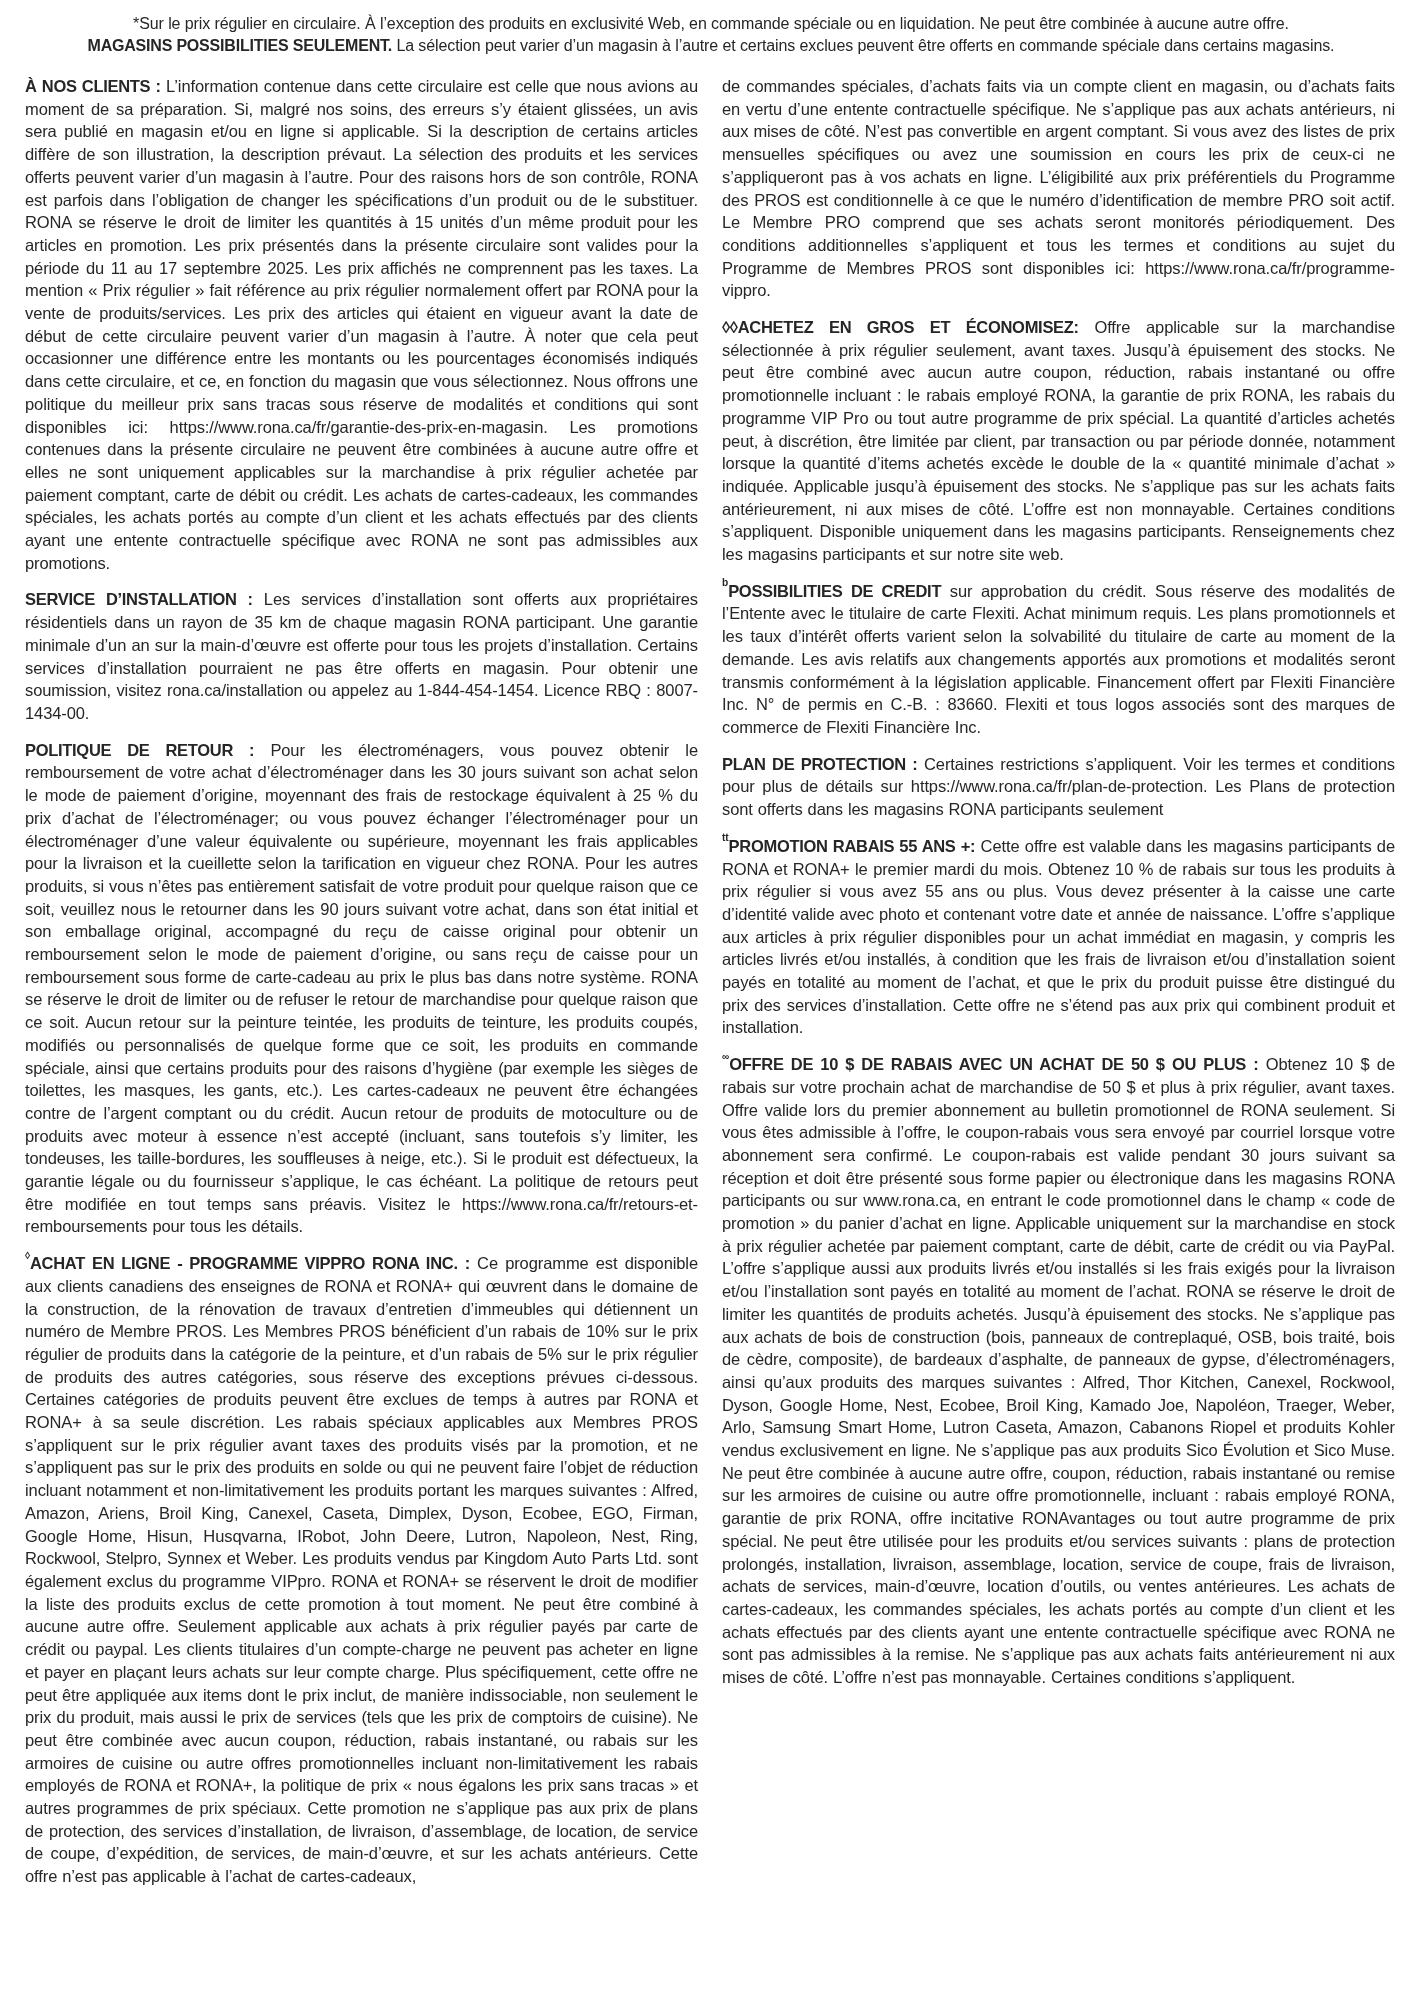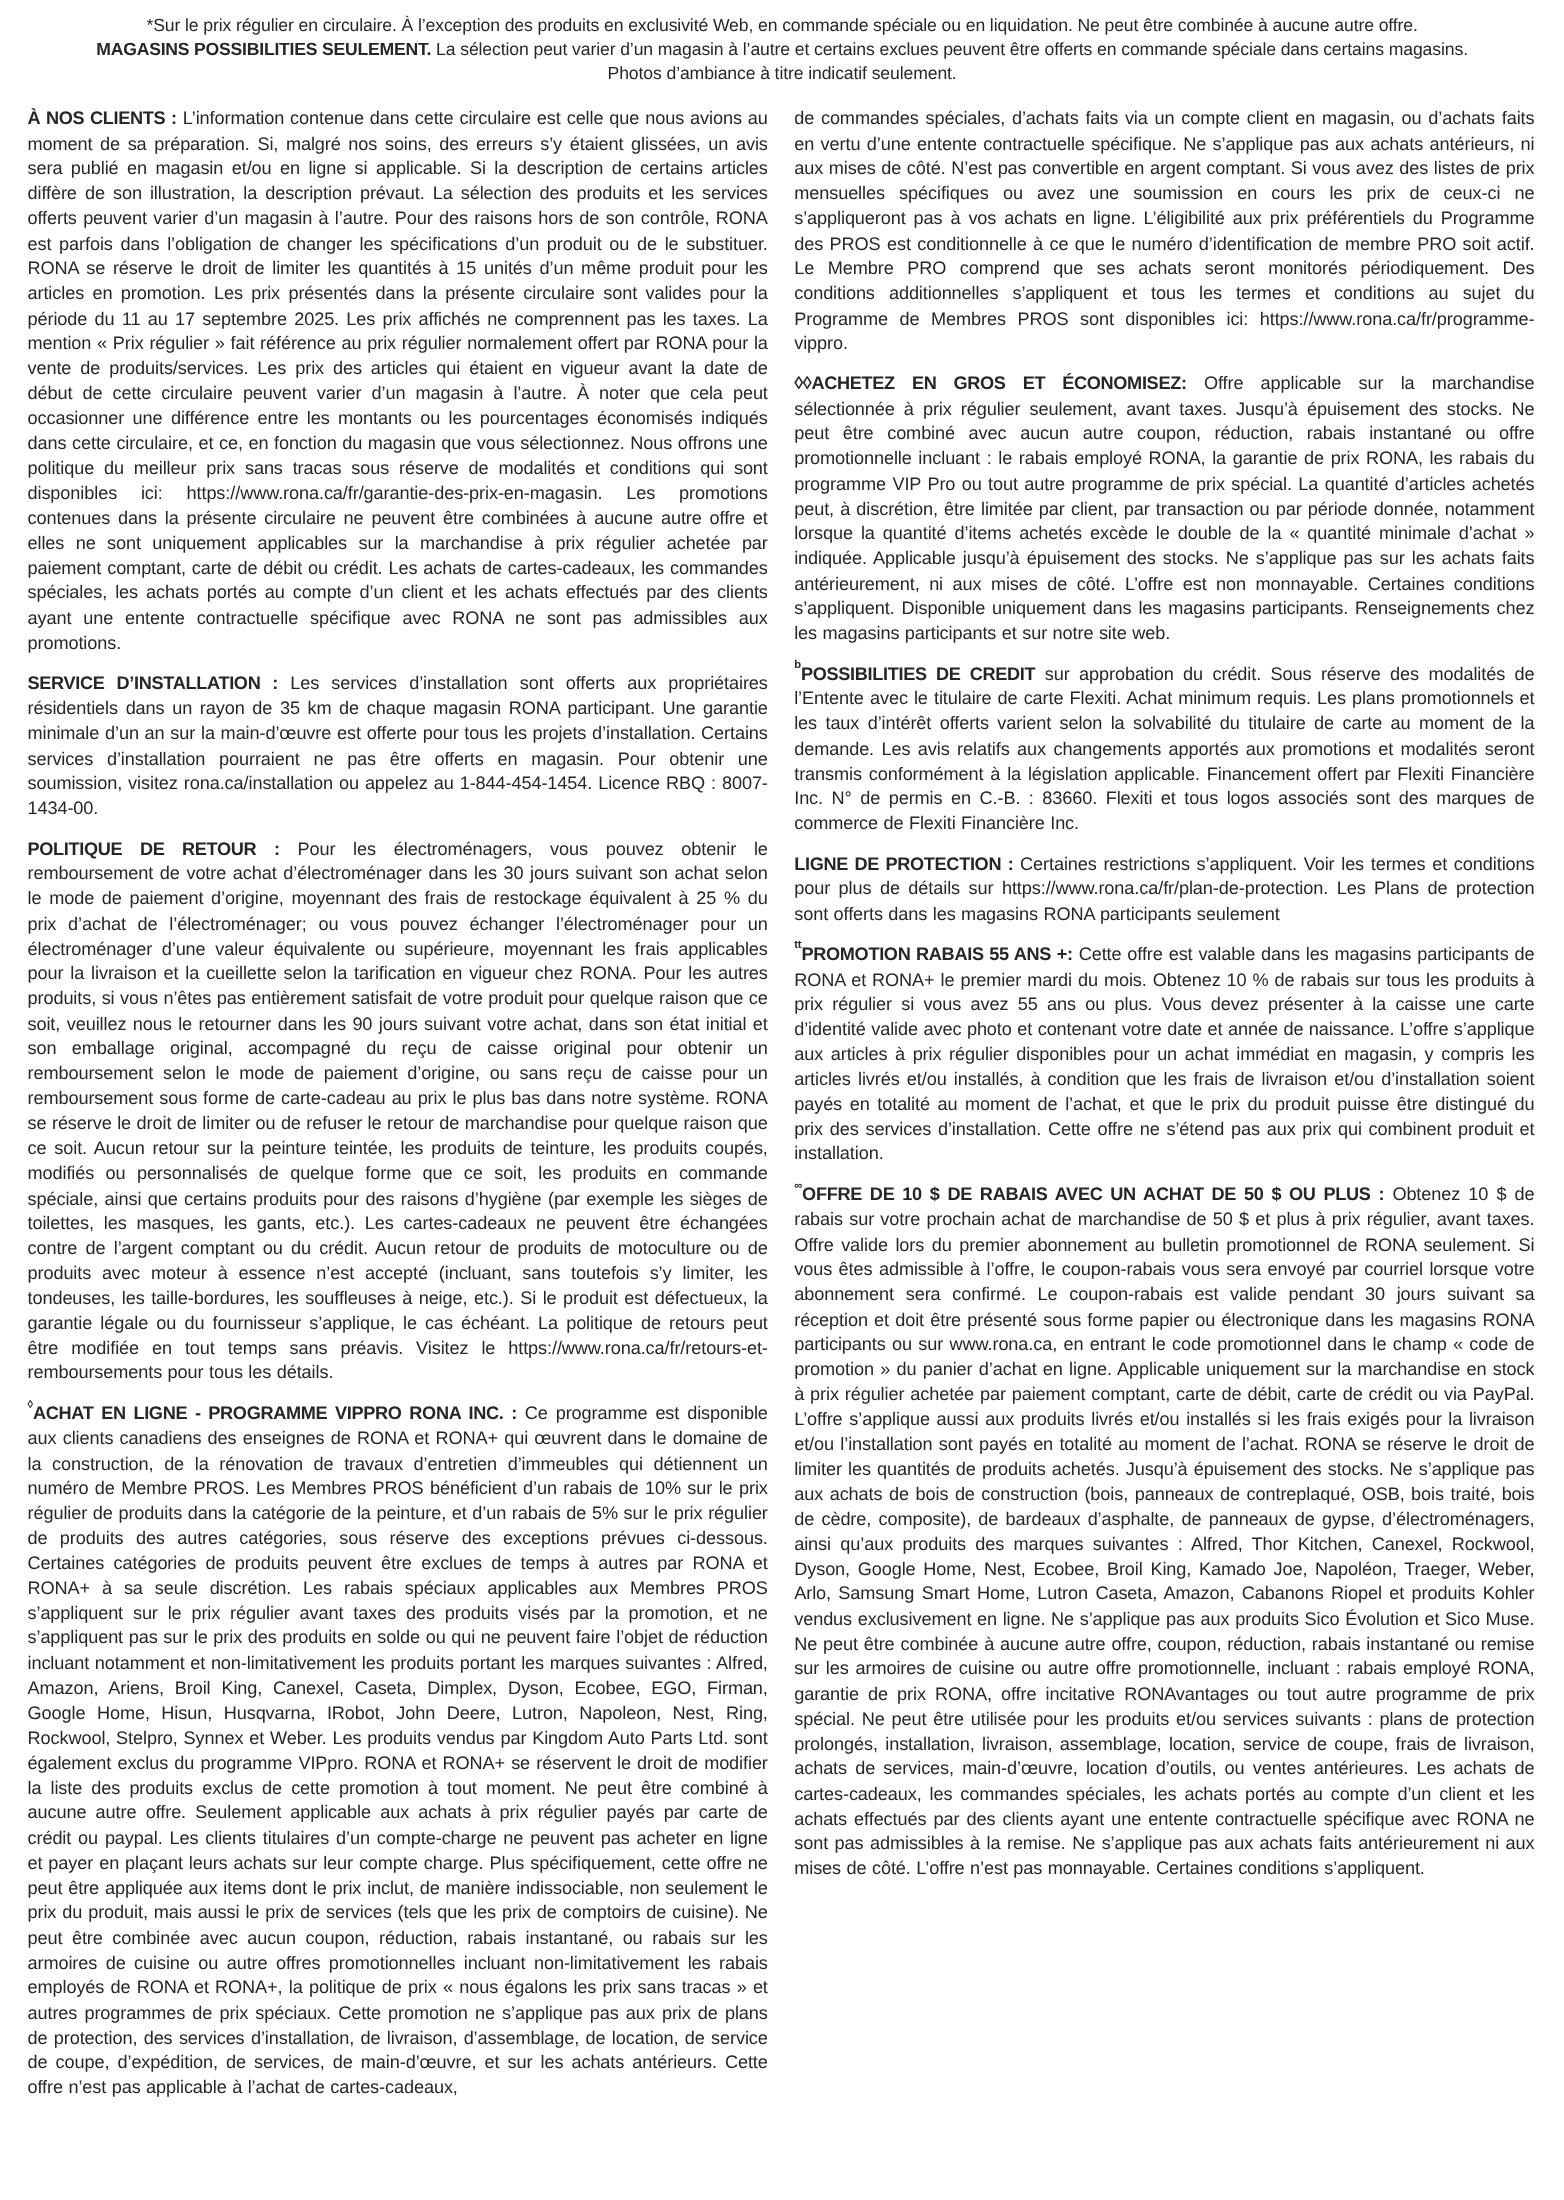--- a/index.html
+++ b/index.html
@@ -52,33 +52,32 @@
   }
 </style>
 </head>
 <body>
 
 <div class="page">
 
   <div class="header">
     <div>*Sur le prix régulier en circulaire. À l’exception des produits en exclusivité Web, en commande spéciale ou en liquidation. Ne peut être combinée à aucune autre offre.</div>
     <div><b>MAGASINS POSSIBILITIES SEULEMENT.</b><span> La sélection peut varier d’un magasin à l’autre et certains exclues peuvent être offerts en commande spéciale dans certains magasins.</span></div>
-    <div>Photos d’ambiance à titre indicatif seulement.</div>
   </div>
 
   <div class="cols">
     <div class="col">
         <p class="para"><b>À NOS CLIENTS :</b> <span>L’information contenue dans cette circulaire est celle que nous avions au moment de sa préparation. Si, malgré nos soins, des erreurs s’y étaient glissées, un avis sera publié en magasin et/ou en ligne si applicable. Si la description de certains articles diffère de son illustration, la description prévaut. La sélection des produits et les services offerts peuvent varier d’un magasin à l’autre. Pour des raisons hors de son contrôle, RONA est parfois dans l’obligation de changer les spécifications d’un produit ou de le substituer. RONA se réserve le droit de limiter les quantités à 15 unités d’un même produit pour les articles en promotion. Les prix présentés dans la présente circulaire sont valides pour la période du 11 au 17 septembre 2025. Les prix affichés ne comprennent pas les taxes. La mention « Prix régulier » fait référence au prix régulier normalement offert par RONA pour la vente de produits/services. Les prix des articles qui étaient en vigueur avant la date de début de cette circulaire peuvent varier d’un magasin à l’autre. À noter que cela peut occasionner une différence entre les montants ou les pourcentages économisés indiqués dans cette circulaire, et ce, en fonction du magasin que vous sélectionnez. Nous offrons une politique du meilleur prix sans tracas sous réserve de modalités et conditions qui sont disponibles ici: https://www.rona.ca/fr/garantie-des-prix-en-magasin. Les promotions contenues dans la présente circulaire ne peuvent être combinées à aucune autre offre et elles ne sont uniquement applicables sur la marchandise à prix régulier achetée par paiement comptant, carte de débit ou crédit. Les achats de cartes-cadeaux, les commandes spéciales, les achats portés au compte d’un client et les achats effectués par des clients ayant une entente contractuelle spécifique avec RONA ne sont pas admissibles aux promotions.</span></p>
         <p class="para"><b>SERVICE D’INSTALLATION :</b> <span>Les services d’installation sont offerts aux propriétaires résidentiels dans un rayon de 35 km de chaque magasin RONA participant. Une garantie minimale d’un an sur la main-d’œuvre est offerte pour tous les projets d’installation. Certains services d’installation pourraient ne pas être offerts en magasin. Pour obtenir une soumission, visitez rona.ca/installation ou appelez au 1-844-454-1454. Licence RBQ : 8007-1434-00.</span></p>
         <p class="para"><b>POLITIQUE DE RETOUR :</b> <span>Pour les électroménagers, vous pouvez obtenir le remboursement de votre achat d’électroménager dans les 30 jours suivant son achat selon le mode de paiement d’origine, moyennant des frais de restockage équivalent à 25 % du prix d’achat de l’électroménager; ou vous pouvez échanger l’électroménager pour un électroménager d’une valeur équivalente ou supérieure, moyennant les frais applicables pour la livraison et la cueillette selon la tarification en vigueur chez RONA. Pour les autres produits, si vous n’êtes pas entièrement satisfait de votre produit pour quelque raison que ce soit, veuillez nous le retourner dans les 90 jours suivant votre achat, dans son état initial et son emballage original, accompagné du reçu de caisse original pour obtenir un remboursement selon le mode de paiement d’origine, ou sans reçu de caisse pour un remboursement sous forme de carte-cadeau au prix le plus bas dans notre système. RONA se réserve le droit de limiter ou de refuser le retour de marchandise pour quelque raison que ce soit. Aucun retour sur la peinture teintée, les produits de teinture, les produits coupés, modifiés ou personnalisés de quelque forme que ce soit, les produits en commande spéciale, ainsi que certains produits pour des raisons d’hygiène (par exemple les sièges de toilettes, les masques, les gants, etc.). Les cartes-cadeaux ne peuvent être échangées contre de l’argent comptant ou du crédit. Aucun retour de produits de motoculture ou de produits avec moteur à essence n’est accepté (incluant, sans toutefois s’y limiter, les tondeuses, les taille-bordures, les souffleuses à neige, etc.). Si le produit est défectueux, la garantie légale ou du fournisseur s’applique, le cas échéant. La politique de retours peut être modifiée en tout temps sans préavis. Visitez le https://www.rona.ca/fr/retours-et-remboursements pour tous les détails.</span></p>
         <p class="para"><sup>◊</sup><b>ACHAT EN LIGNE - PROGRAMME VIPPRO RONA INC. :</b> <span>Ce programme est disponible aux clients canadiens des enseignes de RONA et RONA+ qui œuvrent dans le domaine de la construction, de la rénovation de travaux d’entretien d’immeubles qui détiennent un numéro de Membre PROS. Les Membres PROS bénéficient d’un rabais de 10% sur le prix régulier de produits dans la catégorie de la peinture, et d’un rabais de 5% sur le prix régulier de produits des autres catégories, sous réserve des exceptions prévues ci-dessous. Certaines catégories de produits peuvent être exclues de temps à autres par RONA et RONA+ à sa seule discrétion. Les rabais spéciaux applicables aux Membres PROS s’appliquent sur le prix régulier avant taxes des produits visés par la promotion, et ne s’appliquent pas sur le prix des produits en solde ou qui ne peuvent faire l’objet de réduction incluant notamment et non-limitativement les produits portant les marques suivantes : Alfred, Amazon, Ariens, Broil King, Canexel, Caseta, Dimplex, Dyson, Ecobee, EGO, Firman, Google Home, Hisun, Husqvarna, IRobot, John Deere, Lutron, Napoleon, Nest, Ring, Rockwool, Stelpro, Synnex et Weber. Les produits vendus par Kingdom Auto Parts Ltd. sont également exclus du programme VIPpro. RONA et RONA+ se réservent le droit de modifier la liste des produits exclus de cette promotion à tout moment. Ne peut être combiné à aucune autre offre. Seulement applicable aux achats à prix régulier payés par carte de crédit ou paypal. Les clients titulaires d’un compte-charge ne peuvent pas acheter en ligne et payer en plaçant leurs achats sur leur compte charge. Plus spécifiquement, cette offre ne peut être appliquée aux items dont le prix inclut, de manière indissociable, non seulement le prix du produit, mais aussi le prix de services (tels que les prix de comptoirs de cuisine). Ne peut être combinée avec aucun coupon, réduction, rabais instantané, ou rabais sur les armoires de cuisine ou autre offres promotionnelles incluant non-limitativement les rabais employés de RONA et RONA+, la politique de prix « nous égalons les prix sans tracas » et autres programmes de prix spéciaux. Cette promotion ne s’applique pas aux prix de plans de protection, des services d’installation, de livraison, d’assemblage, de location, de service de coupe, d’expédition, de services, de main-d’œuvre, et sur les achats antérieurs. Cette offre n’est pas applicable à l’achat de cartes-cadeaux,</span></p>
       </div>
     <div class="col">
         <p class="para"><span>de commandes spéciales, d’achats faits via un compte client en magasin, ou d’achats faits en vertu d’une entente contractuelle spécifique. Ne s’applique pas aux achats antérieurs, ni aux mises de côté. N’est pas convertible en argent comptant. Si vous avez des listes de prix mensuelles spécifiques ou avez une soumission en cours les prix de ceux-ci ne s’appliqueront pas à vos achats en ligne. L’éligibilité aux prix préférentiels du Programme des PROS est conditionnelle à ce que le numéro d’identification de membre PRO soit actif. Le Membre PRO comprend que ses achats seront monitorés périodiquement. Des conditions additionnelles s’appliquent et tous les termes et conditions au sujet du Programme de Membres PROS sont disponibles ici: https://www.rona.ca/fr/programme-vippro.</span></p>
         <p class="para"><b>◊◊ACHETEZ EN GROS ET ÉCONOMISEZ:</b> <span>Offre applicable sur la marchandise sélectionnée à prix régulier seulement, avant taxes. Jusqu’à épuisement des stocks. Ne peut être combiné avec aucun autre coupon, réduction, rabais instantané ou offre promotionnelle incluant : le rabais employé RONA, la garantie de prix RONA, les rabais du programme VIP Pro ou tout autre programme de prix spécial. La quantité d’articles achetés peut, à discrétion, être limitée par client, par transaction ou par période donnée, notamment lorsque la quantité d’items achetés excède le double de la « quantité minimale d’achat » indiquée. Applicable jusqu’à épuisement des stocks. Ne s’applique pas sur les achats faits antérieurement, ni aux mises de côté. L’offre est non monnayable. Certaines conditions s’appliquent. Disponible uniquement dans les magasins participants. Renseignements chez les magasins participants et sur notre site web.</span></p>
         <p class="para"><sup>b</sup><b>POSSIBILITIES DE CREDIT</b> <span>sur approbation du crédit. Sous réserve des modalités de l’Entente avec le titulaire de carte Flexiti. Achat minimum requis. Les plans promotionnels et les taux d’intérêt offerts varient selon la solvabilité du titulaire de carte au moment de la demande. Les avis relatifs aux changements apportés aux promotions et modalités seront transmis conformément à la législation applicable. Financement offert par Flexiti Financière Inc. N° de permis en C.-B. : 83660. Flexiti et tous logos associés sont des marques de commerce de Flexiti Financière Inc.</span></p>
-        <p class="para"><b>LIGNE DE PROTECTION :</b> <span>Certaines restrictions s’appliquent. Voir les termes et conditions pour plus de détails sur https://www.rona.ca/fr/plan-de-protection. Les Plans de protection sont offerts dans les magasins RONA participants seulement</span></p>
+        <p class="para"><b>PLAN DE PROTECTION :</b> <span>Certaines restrictions s’appliquent. Voir les termes et conditions pour plus de détails sur https://www.rona.ca/fr/plan-de-protection. Les Plans de protection sont offerts dans les magasins RONA participants seulement</span></p>
         <p class="para"><sup>tt</sup><b>PROMOTION RABAIS 55 ANS +:</b> <span>Cette offre est valable dans les magasins participants de RONA et RONA+ le premier mardi du mois. Obtenez 10 % de rabais sur tous les produits à prix régulier si vous avez 55 ans ou plus. Vous devez présenter à la caisse une carte d’identité valide avec photo et contenant votre date et année de naissance. L’offre s’applique aux articles à prix régulier disponibles pour un achat immédiat en magasin, y compris les articles livrés et/ou installés, à condition que les frais de livraison et/ou d’installation soient payés en totalité au moment de l’achat, et que le prix du produit puisse être distingué du prix des services d’installation. Cette offre ne s’étend pas aux prix qui combinent produit et installation.</span></p>
         <p class="para"><sup>∞</sup><b>OFFRE DE 10 $ DE RABAIS AVEC UN ACHAT DE 50 $ OU PLUS :</b> <span>Obtenez 10 $ de rabais sur votre prochain achat de marchandise de 50 $ et plus à prix régulier, avant taxes. Offre valide lors du premier abonnement au bulletin promotionnel de RONA seulement. Si vous êtes admissible à l’offre, le coupon-rabais vous sera envoyé par courriel lorsque votre abonnement sera confirmé. Le coupon-rabais est valide pendant 30 jours suivant sa réception et doit être présenté sous forme papier ou électronique dans les magasins RONA participants ou sur www.rona.ca, en entrant le code promotionnel dans le champ « code de promotion » du panier d’achat en ligne. Applicable uniquement sur la marchandise en stock à prix régulier achetée par paiement comptant, carte de débit, carte de crédit ou via PayPal. L’offre s’applique aussi aux produits livrés et/ou installés si les frais exigés pour la livraison et/ou l’installation sont payés en totalité au moment de l’achat. RONA se réserve le droit de limiter les quantités de produits achetés. Jusqu’à épuisement des stocks. Ne s’applique pas aux achats de bois de construction (bois, panneaux de contreplaqué, OSB, bois traité, bois de cèdre, composite), de bardeaux d’asphalte, de panneaux de gypse, d’électroménagers, ainsi qu’aux produits des marques suivantes : Alfred, Thor Kitchen, Canexel, Rockwool, Dyson, Google Home, Nest, Ecobee, Broil King, Kamado Joe, Napoléon, Traeger, Weber, Arlo, Samsung Smart Home, Lutron Caseta, Amazon, Cabanons Riopel et produits Kohler vendus exclusivement en ligne. Ne s’applique pas aux produits Sico Évolution et Sico Muse. Ne peut être combinée à aucune autre offre, coupon, réduction, rabais instantané ou remise sur les armoires de cuisine ou autre offre promotionnelle, incluant : rabais employé RONA, garantie de prix RONA, offre incitative RONAvantages ou tout autre programme de prix spécial. Ne peut être utilisée pour les produits et/ou services suivants : plans de protection prolongés, installation, livraison, assemblage, location, service de coupe, frais de livraison, achats de services, main-d’œuvre, location d’outils, ou ventes antérieures. Les achats de cartes-cadeaux, les commandes spéciales, les achats portés au compte d’un client et les achats effectués par des clients ayant une entente contractuelle spécifique avec RONA ne sont pas admissibles à la remise. Ne s’applique pas aux achats faits antérieurement ni aux mises de côté. L’offre n’est pas monnayable. Certaines conditions s’appliquent.</span></p>
       </div>
   </div>
 
 </div>
 
 </body></html>

